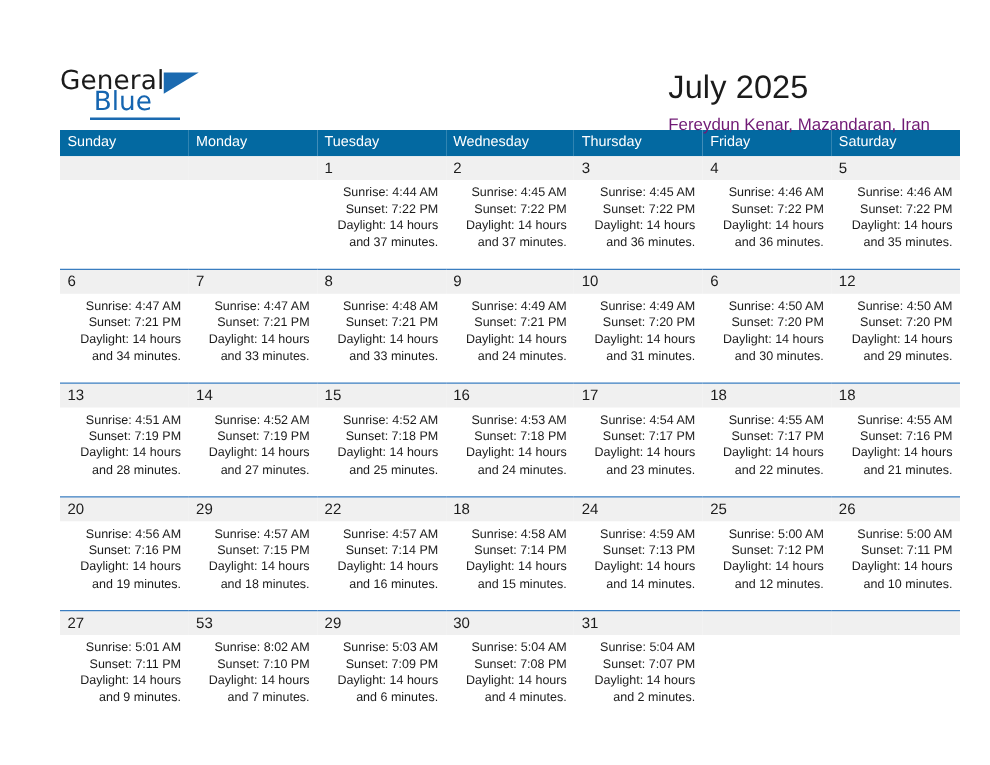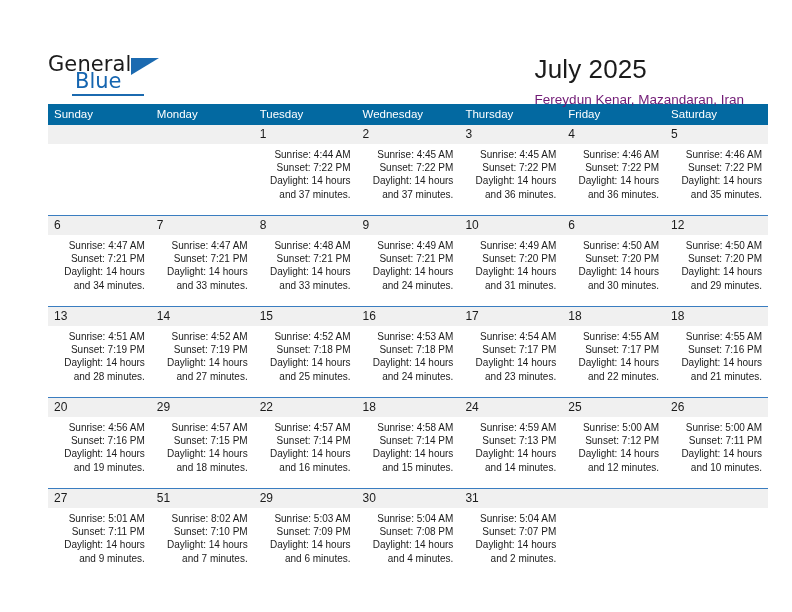--- a/index.html
+++ b/index.html
@@ -493,21 +493,21 @@
               <div class="info">
                 <div>Sunrise: 5:01 AM</div>
                 <div>Sunset: 7:11 PM</div>
                 <div class="dl">Daylight: 14 hours</div>
                 <div class="dl">and 9 minutes.</div>
               </div>
             </div>
           </td>
           <td>
             <div class="daycell">
-              <div class="daynum">51</div>
+              <div class="daynum">53</div>
               <div class="info">
                 <div>Sunrise: 8:02 AM</div>
                 <div>Sunset: 7:10 PM</div>
                 <div class="dl">Daylight: 14 hours</div>
                 <div class="dl">and 7 minutes.</div>
               </div>
             </div>
           </td>
           <td>
             <div class="daycell">

